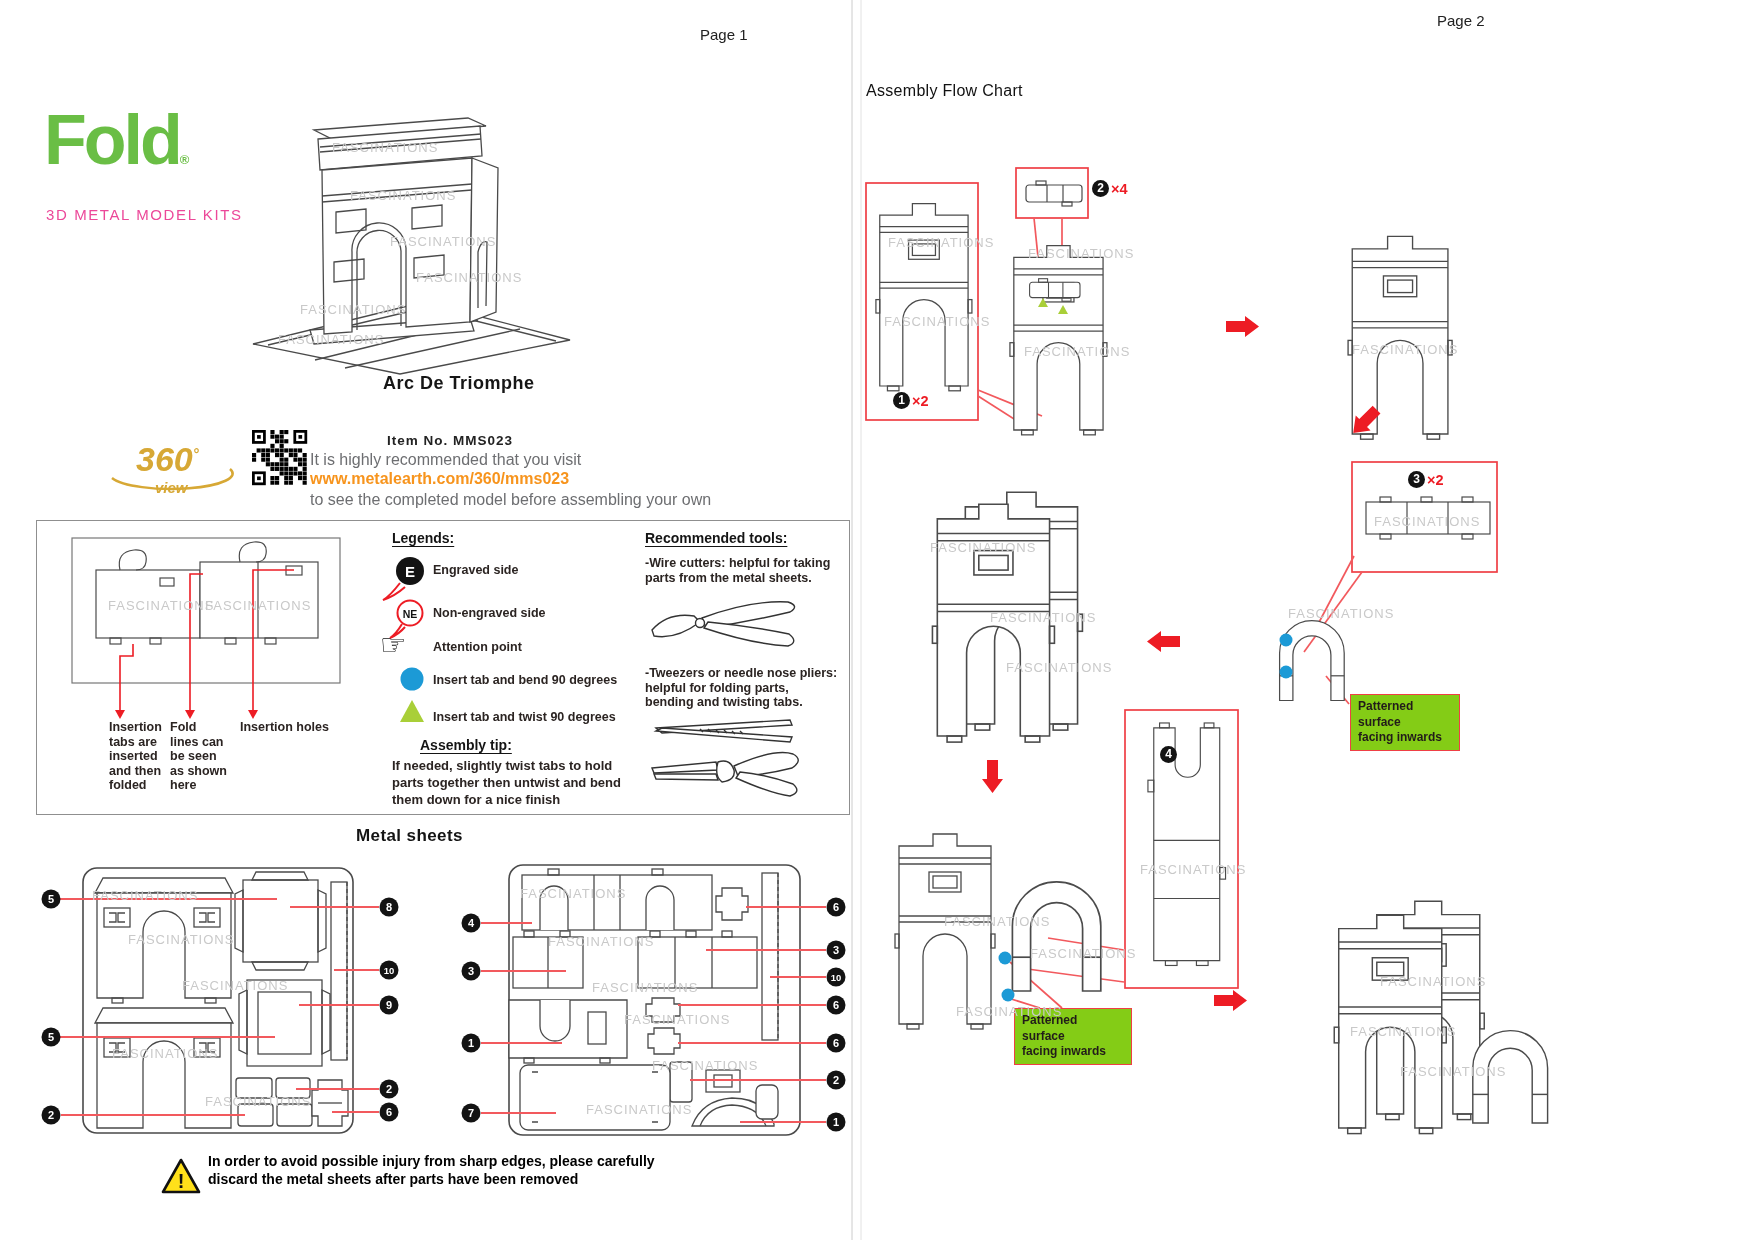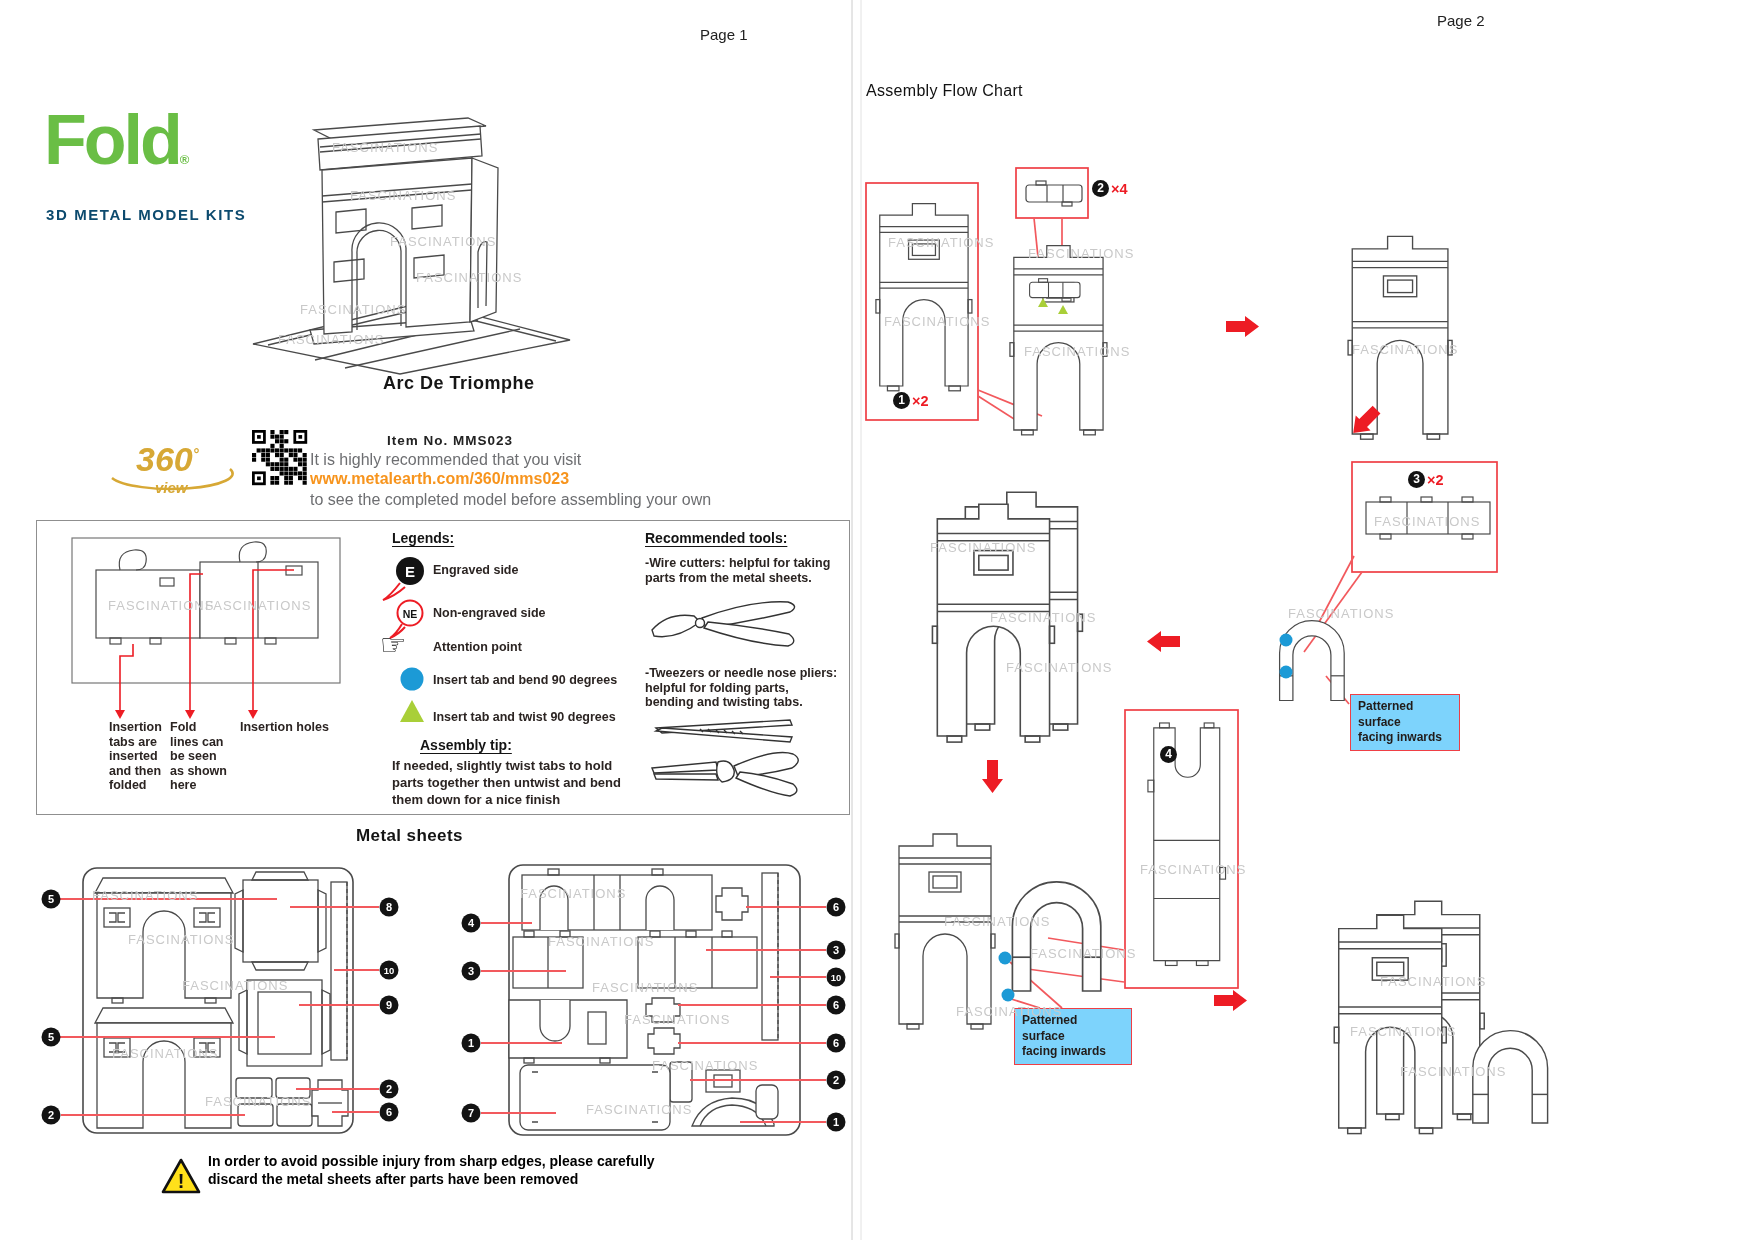--- a/index.html
+++ b/index.html
@@ -6,21 +6,21 @@
   body{
     width:1752px;height:1240px;position:relative;background:#ffffff;
     font-family:"Liberation Sans","DejaVu Sans",sans-serif;color:#1c1c1c;overflow:hidden;
   }
   .t{position:absolute;}
   .ml{white-space:pre-line;}
   .pagelab{font-size:15px;color:#222;}
   
   .logo{font-weight:bold;color:#6abe45;font-size:70px;line-height:64px;letter-spacing:-3px;}
   .logo .reg{font-size:13px;letter-spacing:0;vertical-align:baseline;}
-  .logosub{font-weight:bold;color:#0c4a6e;font-size:15px;letter-spacing:1.6px;}
+  .logosub{font-weight:normal;color:#ec4899;font-size:15px;letter-spacing:1.6px;}
   
   .ptitle{font-size:18px;font-weight:bold;color:#161616;letter-spacing:.5px;}
   .pitem{font-size:13.5px;font-weight:600;color:#222;letter-spacing:1px;}
   
   .promo{font-size:16px;color:#6d6e71;line-height:20px;}
   .promo-url{font-size:16px;font-weight:bold;color:#f7941d;}
   .b360{color:#d7a835;font-weight:bold;font-style:italic;}
   
   .bigbox{position:absolute;border:1.3px solid #8f8f8f;background:transparent;}
   .hd{font-weight:bold;font-size:14px;color:#141414;text-decoration:underline;text-underline-offset:3px;}
@@ -29,21 +29,21 @@
   .tiplbl{font-weight:bold;font-size:13px;color:#2b2422;line-height:17px;}
   .mstitle{font-size:17px;font-weight:600;color:#141414;letter-spacing:.4px;}
   .warntxt{font-weight:bold;font-size:14px;color:#000000;line-height:17.5px;}
   .wm{position:absolute;color:#c9c9c9;font-size:13px;letter-spacing:1px;pointer-events:none;}
   
   .flowtitle{font-size:16px;font-weight:500;color:#111;letter-spacing:.3px;}
   .part-label{position:absolute;display:flex;align-items:center;gap:2px;}
   .part-label .pl-num{display:inline-block;width:17px;height:17px;border-radius:50%;background:#131313;
     color:#fff;font-size:12px;font-weight:bold;text-align:center;line-height:17px;}
   .part-label .pl-qty{color:#ed1c24;font-weight:bold;font-size:14.5px;}
-  .note{position:absolute;border:1.7px solid #ef3f45;background:#7dd3fc;padding:4px 7px;
+  .note{position:absolute;border:1.7px solid #ef3f45;background:#84cc16;padding:4px 7px;
     font-size:12px;font-weight:bold;color:#221c1a;line-height:1.3;white-space:pre-line;}
   .hand{font-size:30px;color:#111;line-height:30px;}
   svg.art{position:absolute;left:0;top:0;overflow:visible;}
 </style>
 </head>
 <body>
 
 <svg class="art" width="1752" height="1240" viewBox="0 0 1752 1240">
   <defs>
 

